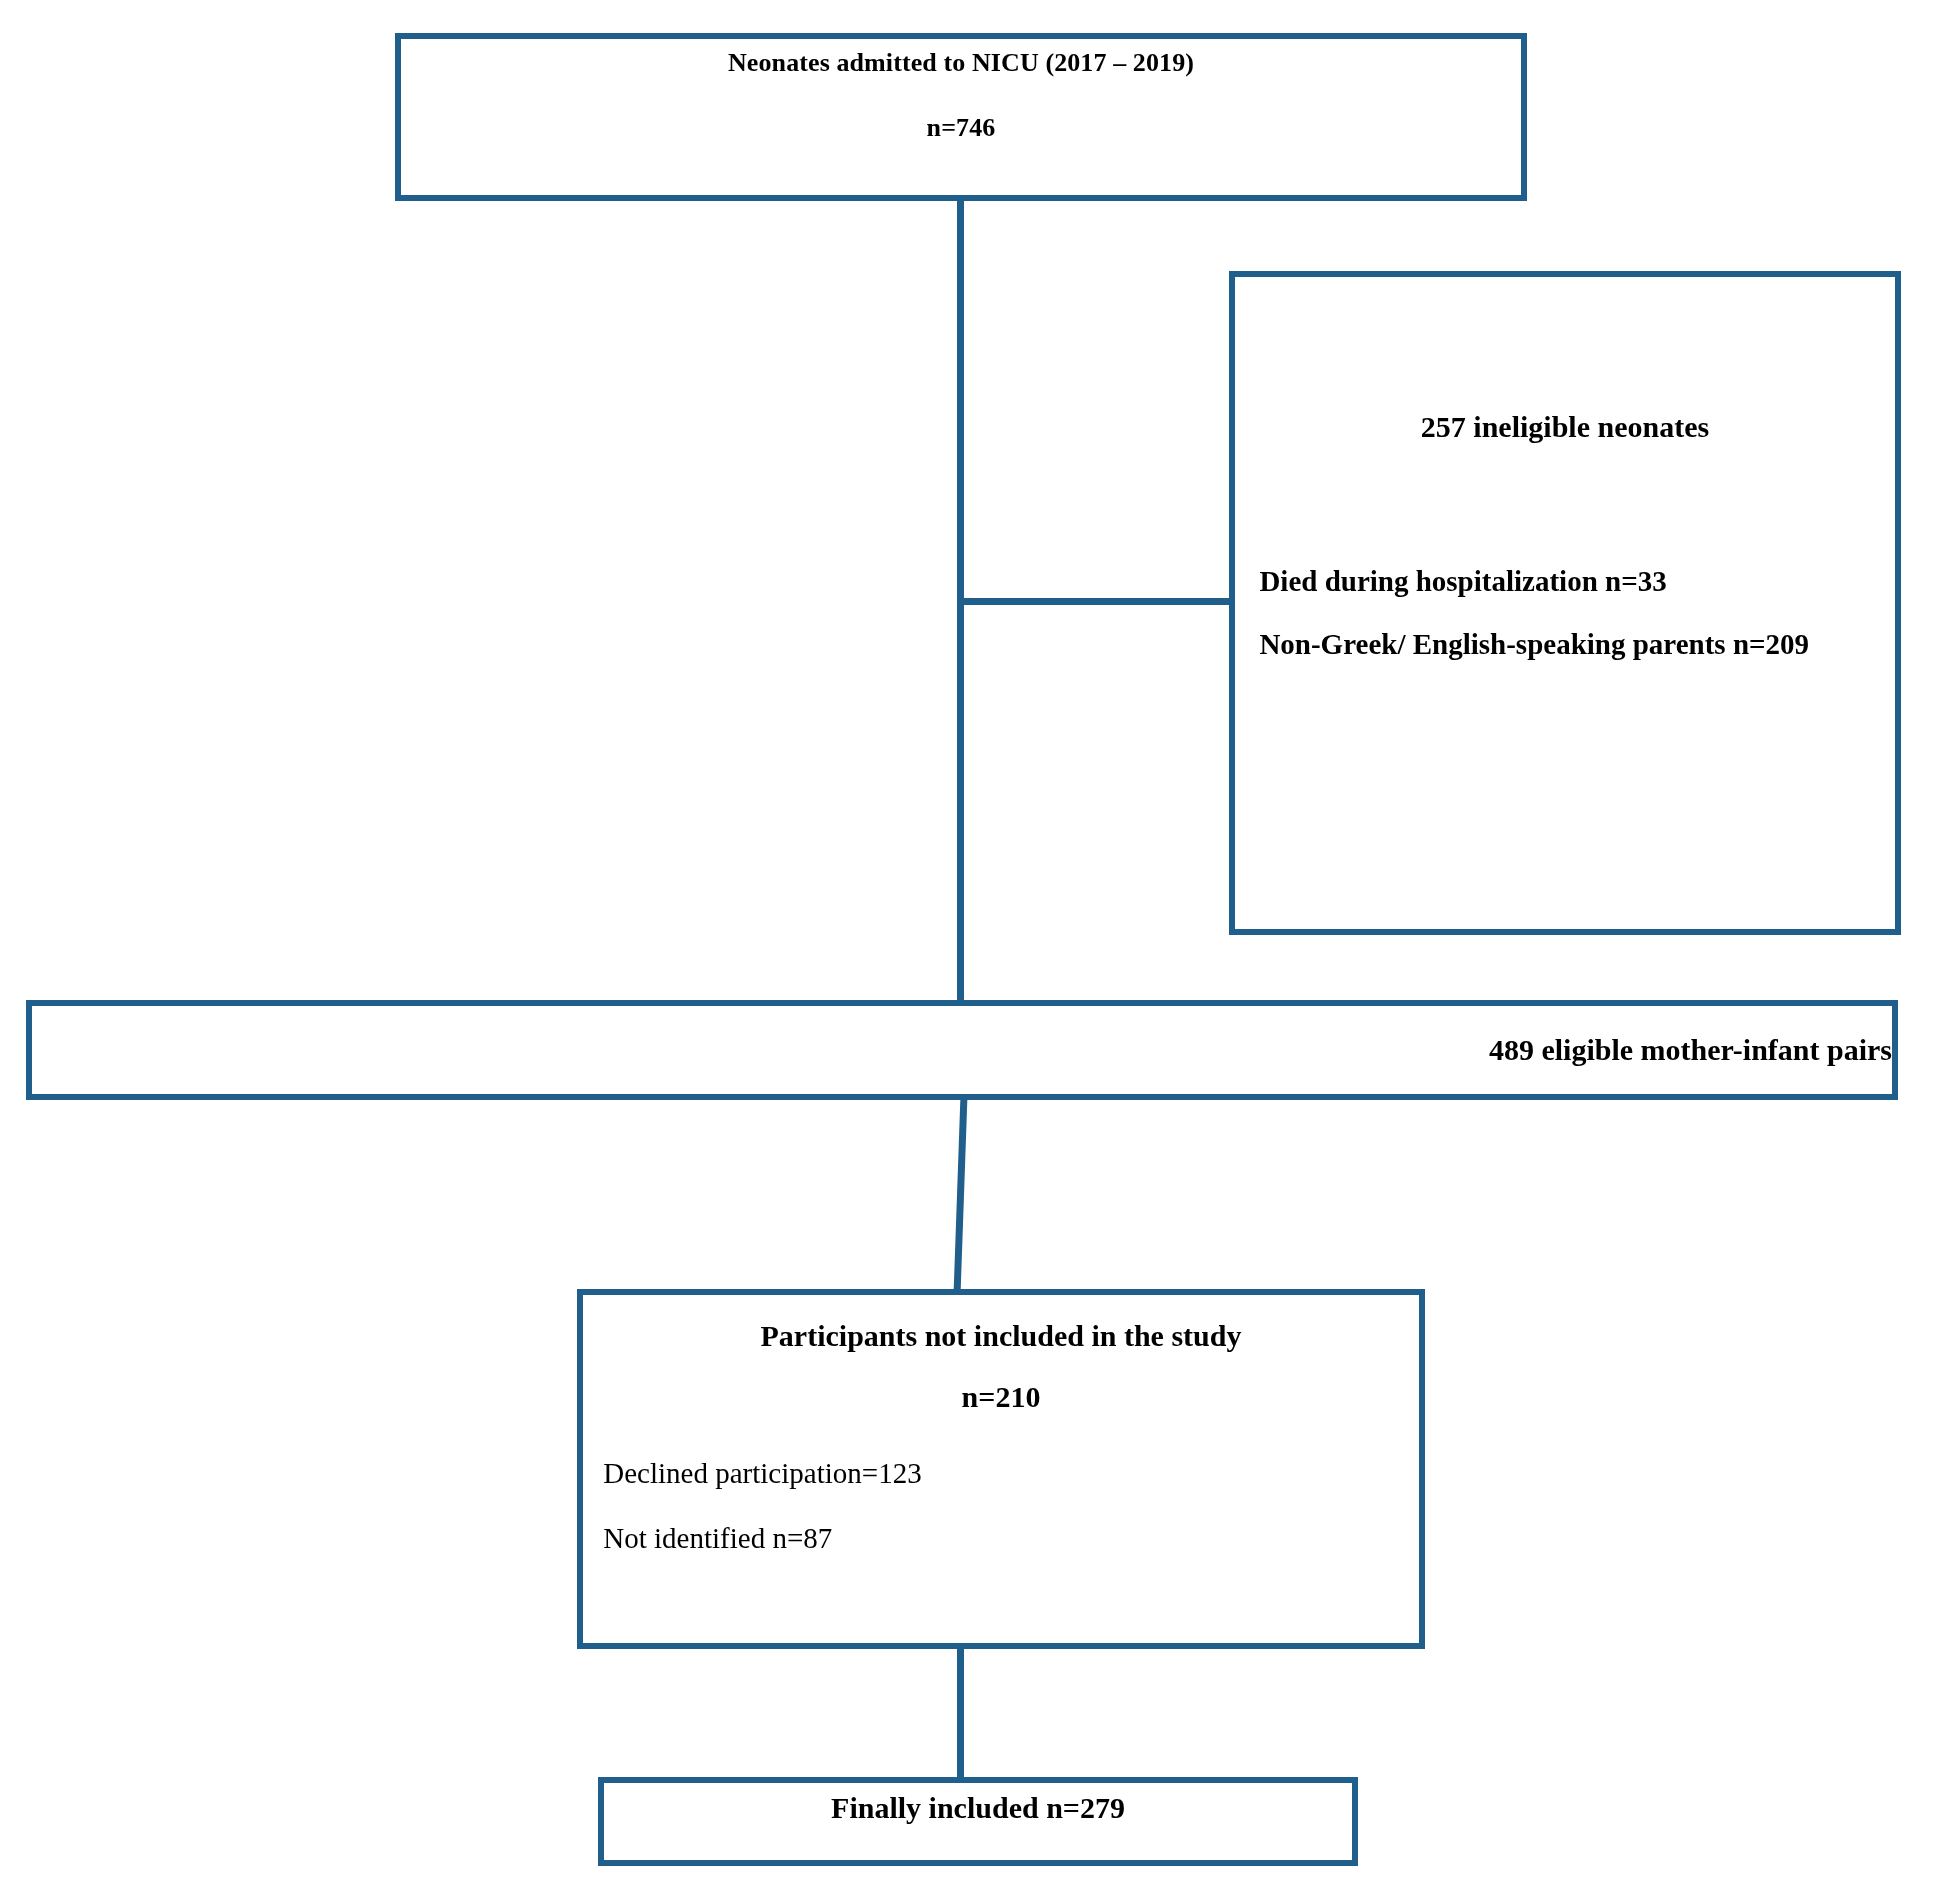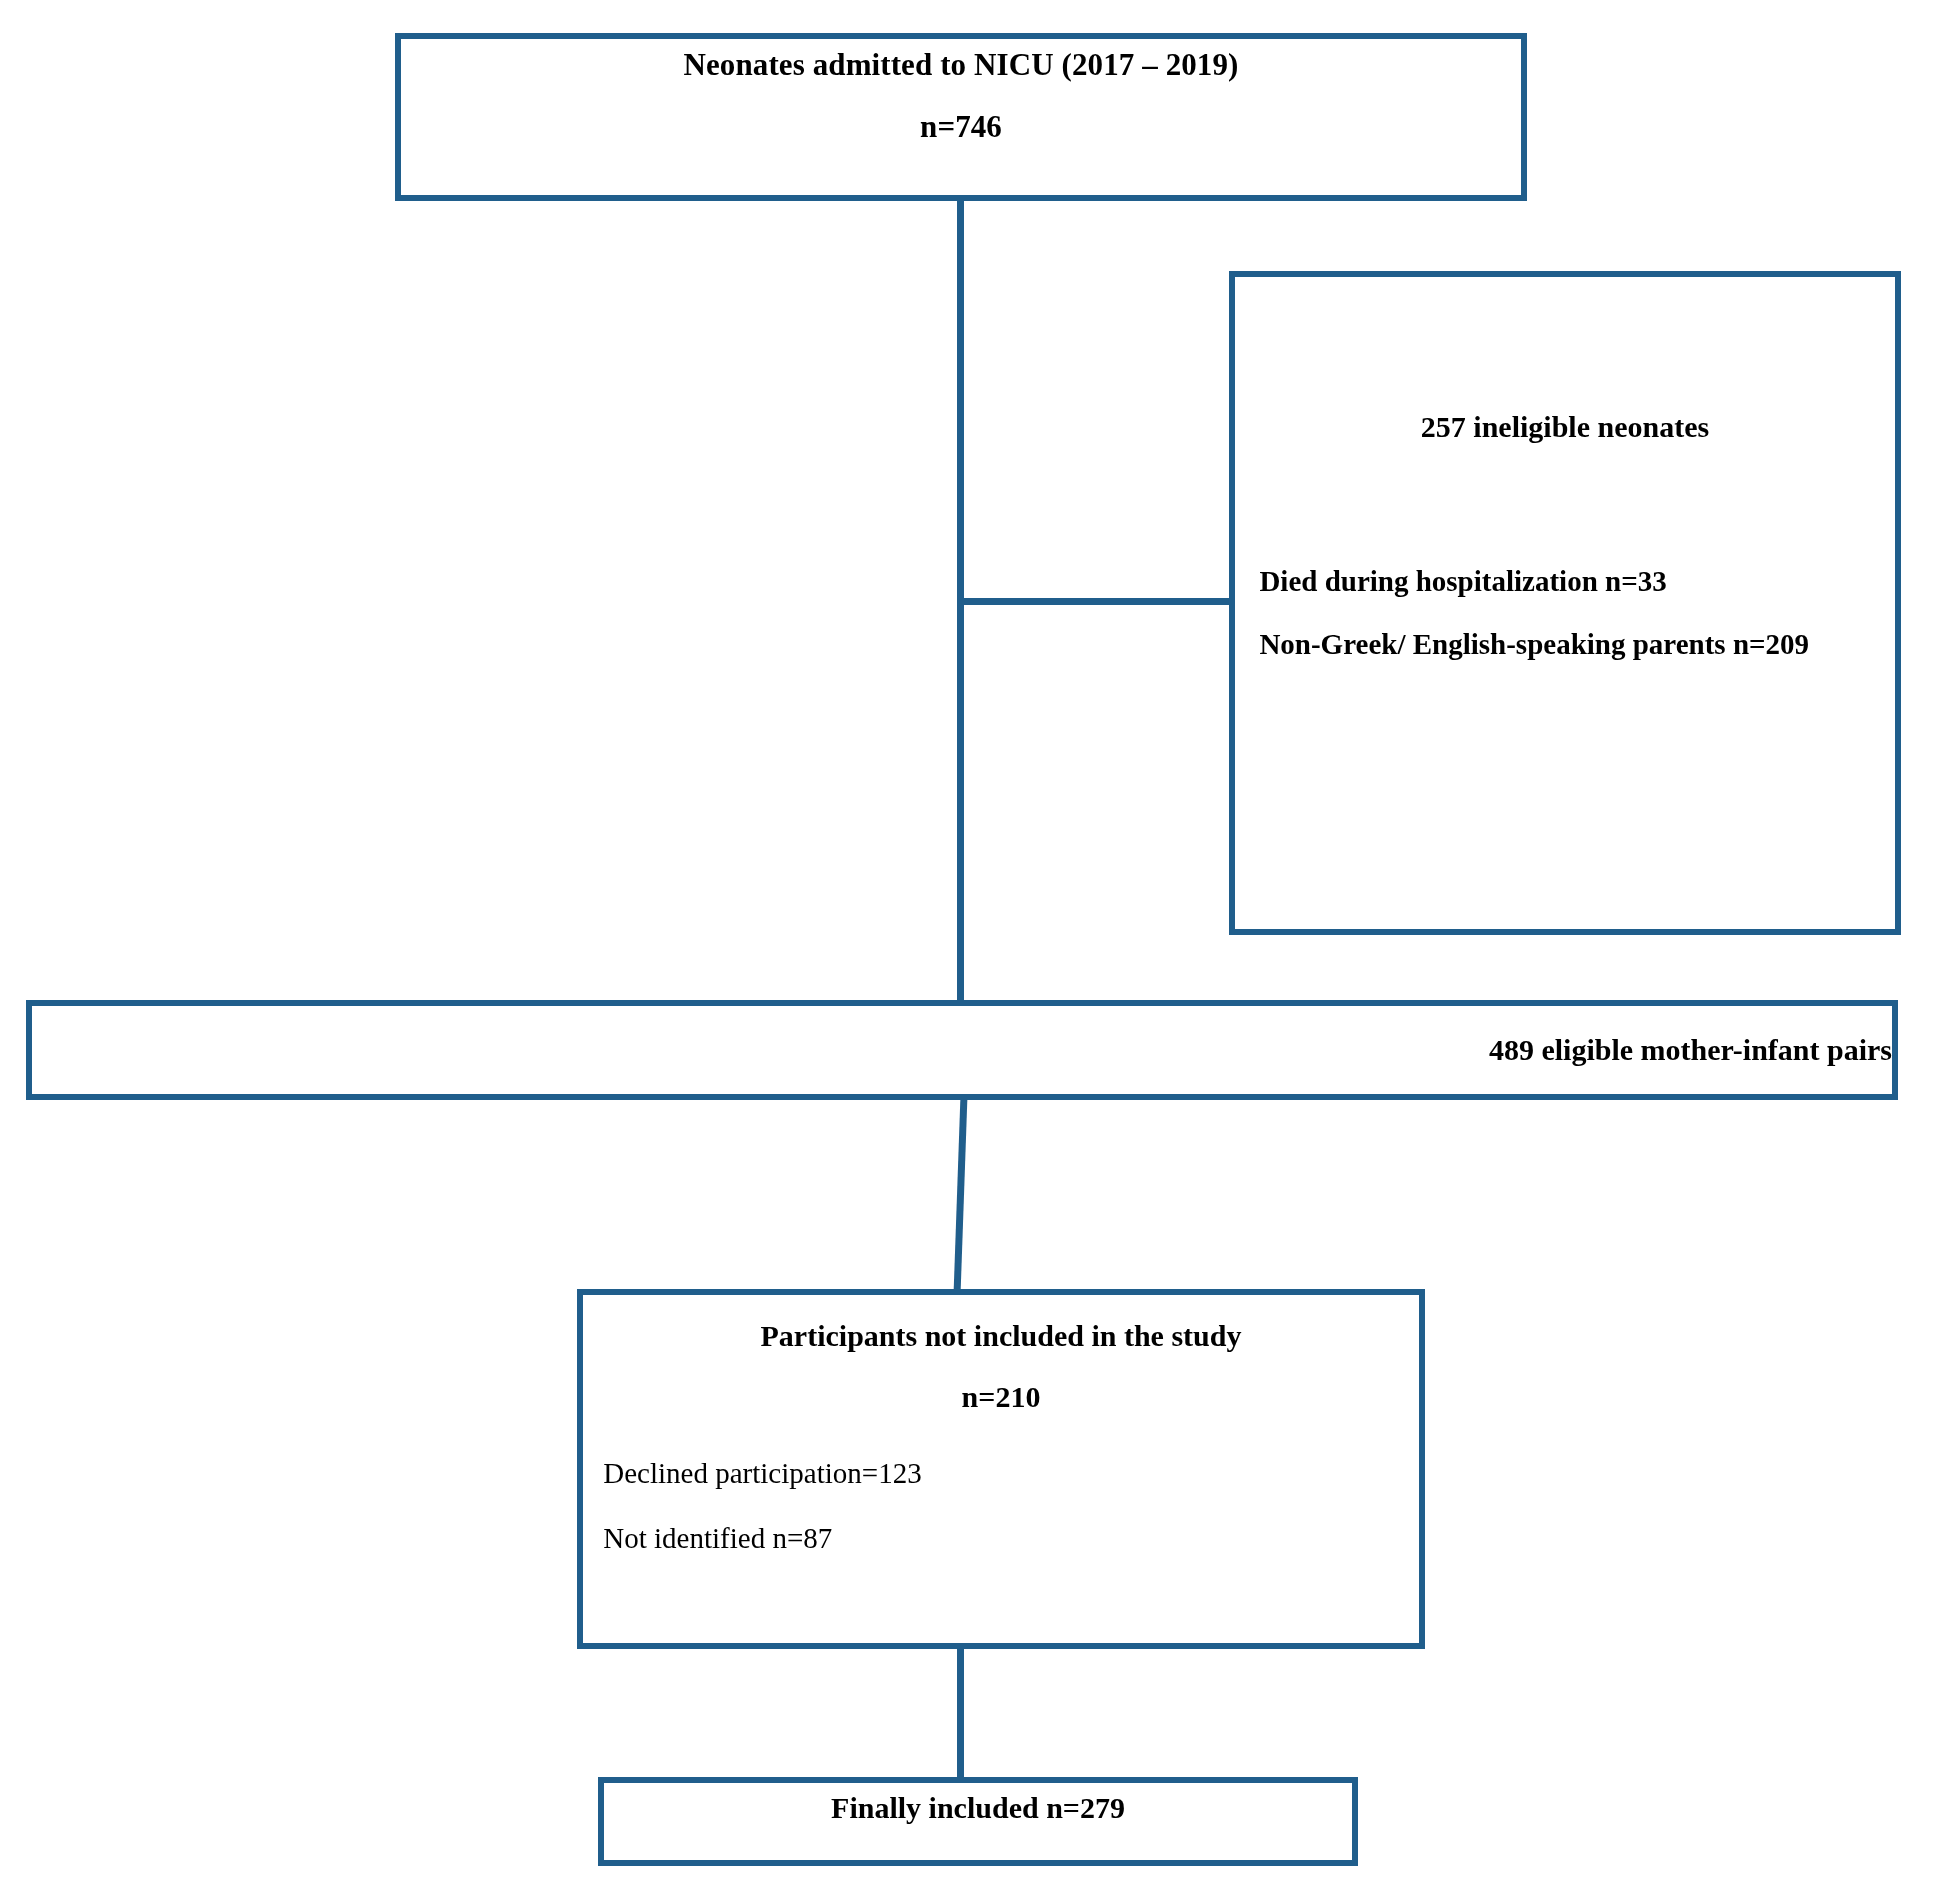--- a/index.html
+++ b/index.html
@@ -27,21 +27,21 @@
     border: 6.1px solid #205E8C;
     display: flex;
     flex-direction: column;
   }
 
   
   .hdr {
     font-weight: bold;
     text-align: center;
     color: #000000;
-    font-size: 31px;
+    font-size: 26px;
     line-height: 1.12;
     letter-spacing: 0.1px;
   }
   .hdr2 {
     font-weight: bold;
     text-align: center;
     color: #000000;
     font-size: 30px;
     line-height: 1.12;
   }
@@ -56,21 +56,21 @@
   
   #box-top {
     left: 395px;
     top: 32.5px;
     width: 1132px;
     height: 168px;
     align-items: center;
     justify-content: flex-start;
   }
   #box-top .hdr { margin-top: 9.5px; }
-  #box-top .hdr.second { margin-top: 27px; }
+  #box-top .hdr.second { margin-top: 36px; }
 
   #box-ineligible {
     left: 1229px;
     top: 271px;
     width: 672px;
     height: 664px;
     padding: 0 24.4px 0 24.4px;
   }
   #box-ineligible .hdr2 { margin-top: 133px; }
   #box-ineligible .reasons { margin-top: 119px; }

